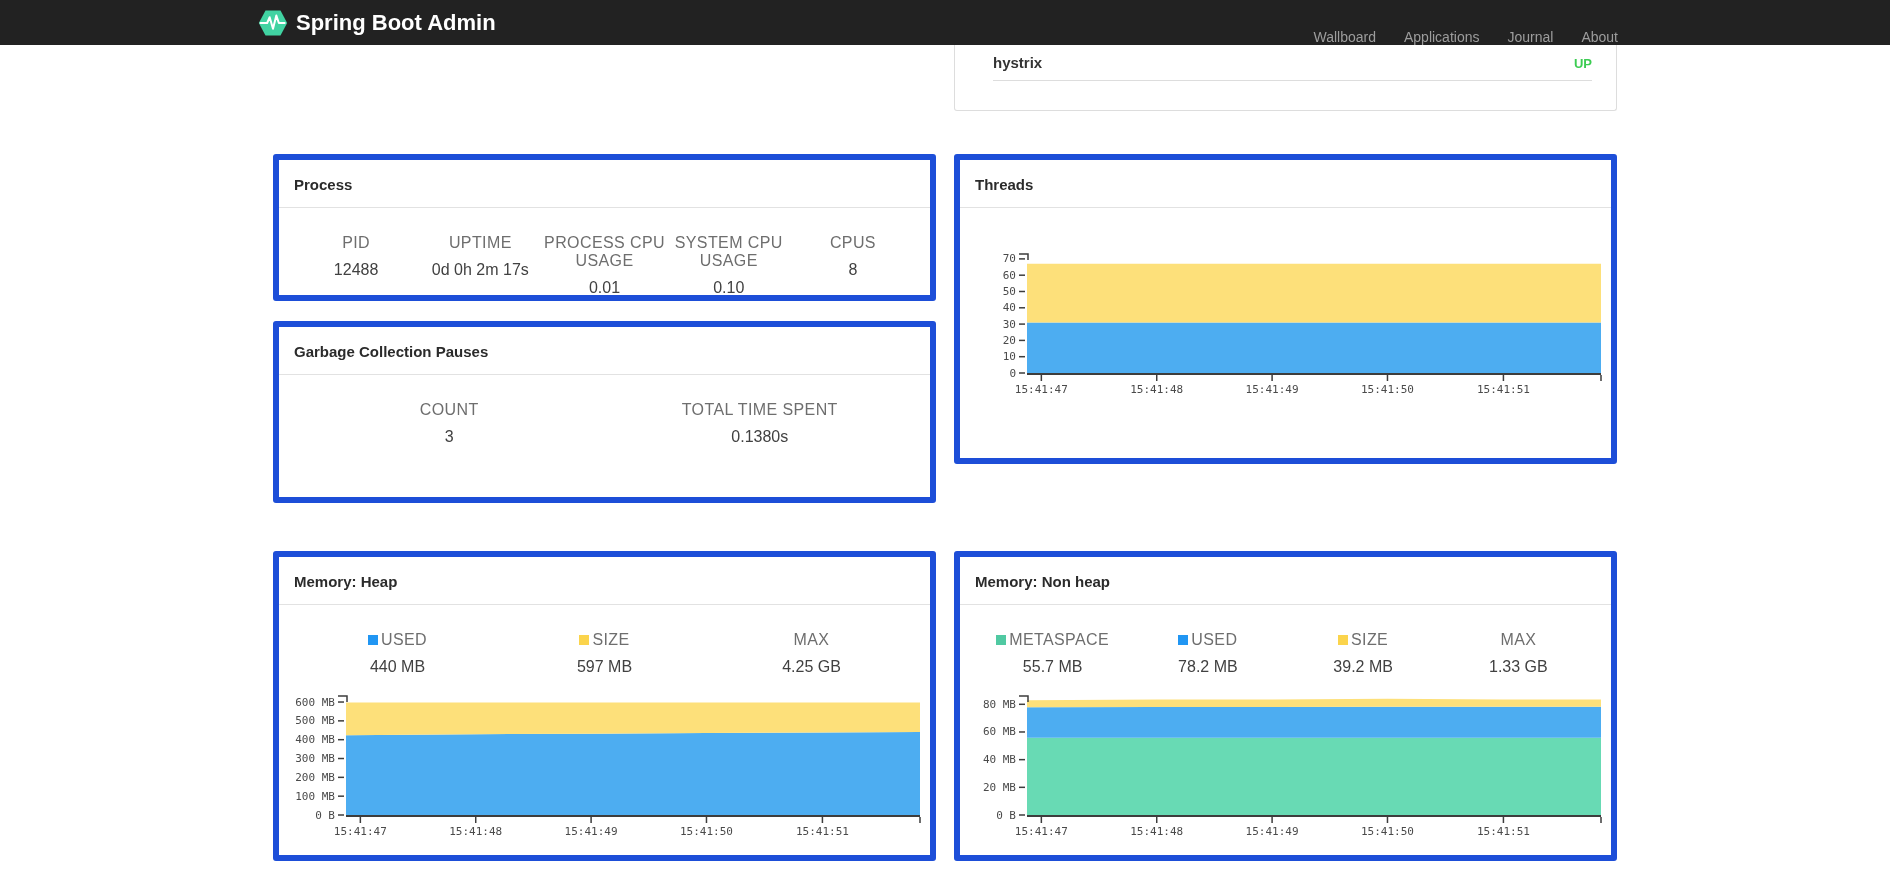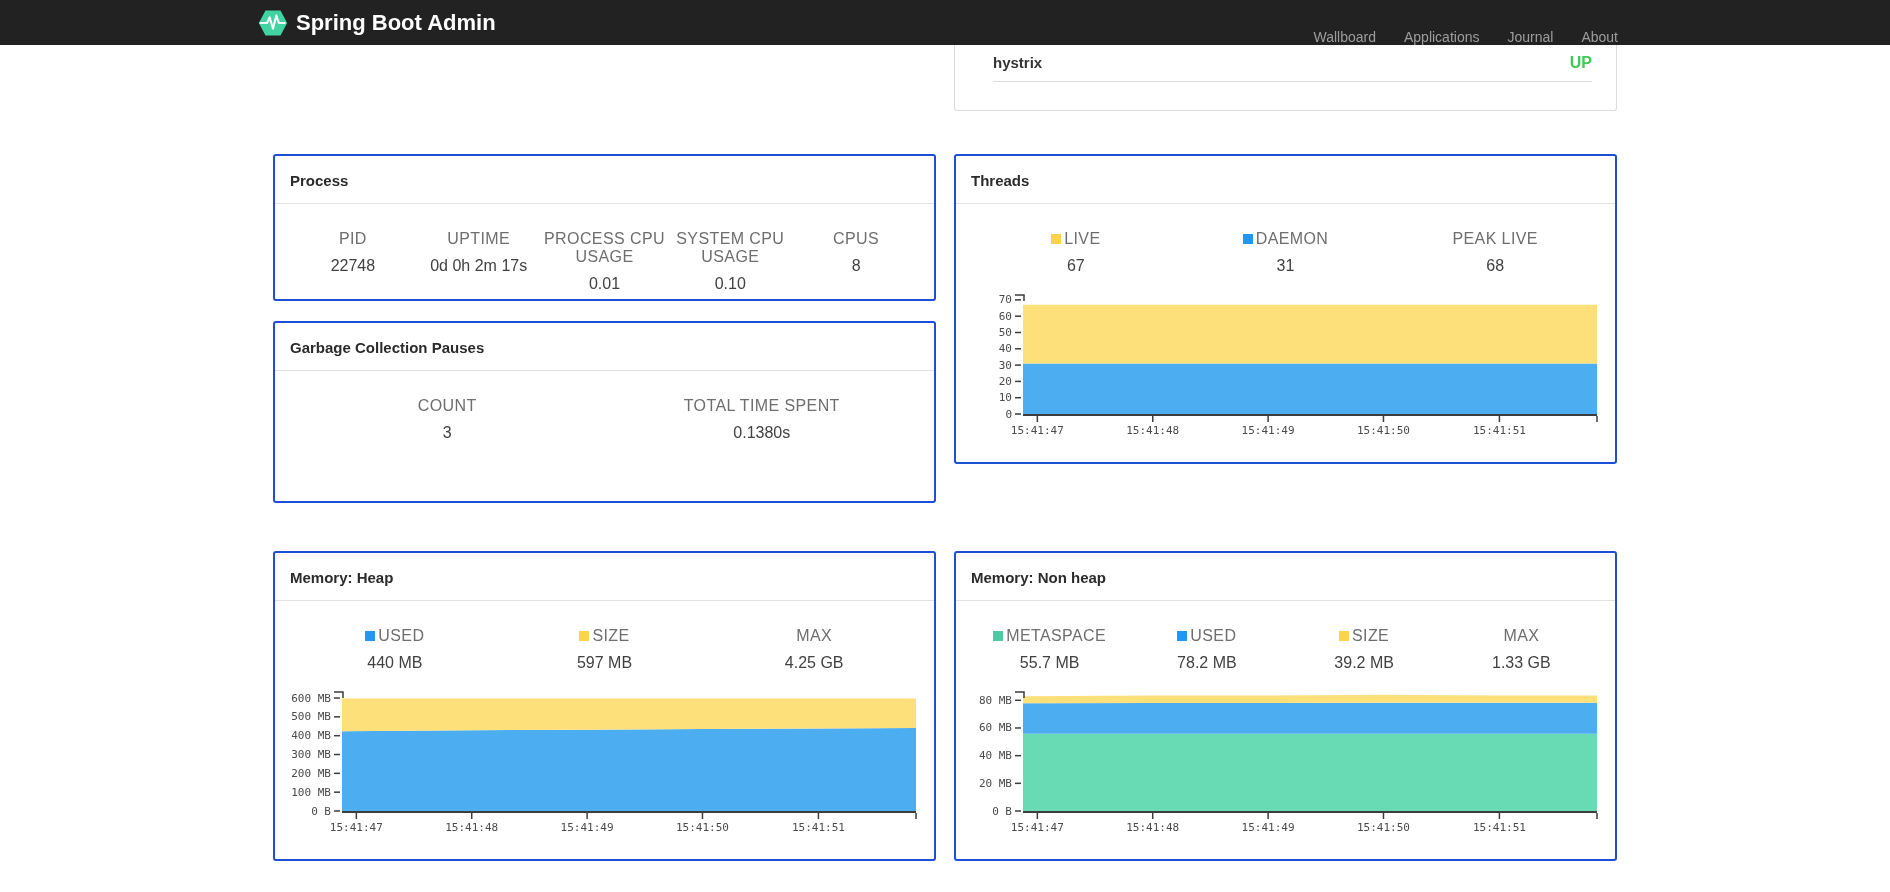--- a/index.html
+++ b/index.html
@@ -17,35 +17,35 @@
   .nav-links li { color: #9d9d9d; font-size: 14px; padding: 0 14px; cursor: pointer; }
 
   
   .container { width: 1344px; margin: 0 auto; }
   .row { display: flex; gap: 18px; }
   .col { width: 663px; flex: 0 0 663px; }
   .row-top { margin-bottom: 43px; }
   .row-mid { margin-bottom: 48px; }
 
   
-  .card { border: 2px solid #1d4ed8; border-radius: 3px; background: #fff; }
+  .card { border: 6px solid #1d4ed8; border-radius: 3px; background: #fff; }
   .card-header { font-size: 15px; font-weight: bold; color: #2b2b2b;
     padding: 16px 15px 14px 15px; border-bottom: 1px solid #e2e2e2; }
   .card-body { padding: 26px 15px 20px 15px; }
   .card-process { height: 147px; margin-bottom: 20px; }
   .card-gc { height: 182px; }
   .card-chart { height: 310px; }
 
   
   .app-card { border: 1px solid #ddd; border-top: none; border-radius: 0 0 3px 3px;
     height: 66px; overflow: hidden; }
-  .app-row { display: flex; justify-content: space-between; align-items: flex-start;
+  .app-row { display: flex; justify-content: space-between; align-items: flex-end;
     padding: 9px 24px 0 38px; }
   .app-name { font-size: 15px; font-weight: bold; color: #333; cursor: pointer; }
-  .app-status { font-size: 16px; font-weight: bold; }
+  .app-status { font-size: 13px; font-weight: bold; }
   .app-divider { border-bottom: 1px solid #ddd; margin: 9px 24px 0 38px; }
 
   
   .metrics { display: flex; width: 100%; }
   .metric { flex: 1; text-align: center; }
   .m-label { font-size: 16px; color: #6e6e6e; letter-spacing: 0.4px;
     display: flex; align-items: center; justify-content: center; gap: 3px; }
   .m-value { font-size: 16px; color: #414141; margin-top: 9px; }
   .swatch { width: 10px; height: 10px; display: inline-block; flex: 0 0 10px; }
 
@@ -92,21 +92,21 @@
   </div>
 
   <div class="row row-mid">
     <div class="col">
       <div class="card card-process">
         <div class="card-header">Process</div>
         <div class="card-body">
           <div class="metrics">
             <div class="metric">
               <div class="m-label">PID</div>
-              <div class="m-value">22748</div>
+              <div class="m-value">12488</div>
             </div>
             <div class="metric">
               <div class="m-label">UPTIME</div>
               <div class="m-value">0d 0h 2m 17s</div>
             </div>
             <div class="metric">
               <div class="m-label">PROCESS CPU USAGE</div>
               <div class="m-value">0.01</div>
             </div>
             <div class="metric">
@@ -135,40 +135,20 @@
             </div>
           </div>
         </div>
       </div>
     </div>
 
     <div class="col">
       <div class="card card-chart">
         <div class="card-header">Threads</div>
         <div class="card-body">
-          <div class="metrics">
-            <div class="metric">
-              <div class="m-label">
-                <span class="swatch" style="background: rgb(251, 212, 76);"></span>
-                <span>LIVE</span>
-              </div>
-              <div class="m-value">67</div>
-            </div>
-            <div class="metric">
-              <div class="m-label">
-                <span class="swatch" style="background: rgb(33, 150, 243);"></span>
-                <span>DAEMON</span>
-              </div>
-              <div class="m-value">31</div>
-            </div>
-            <div class="metric">
-              <div class="m-label">PEAK LIVE</div>
-              <div class="m-value">68</div>
-            </div>
-          </div>
           <div class="chart"><svg width="631" height="148" viewBox="0 0 631 148">
                 <polygon points="52,73.46575342465754 181.724,73.46575342465754 297.09799999999996,73.46575342465754 412.472,73.46575342465754 528.42,73.46575342465754 626,73.46575342465754 626,124 52,124" fill="#4dadf1"></polygon>
                 <polygon points="52,14.780821917808225 181.724,14.780821917808225 297.09799999999996,14.780821917808225 412.472,14.780821917808225 528.42,14.780821917808225 626,14.780821917808225 626,73.46575342465754 528.42,73.46575342465754 412.472,73.46575342465754 297.09799999999996,73.46575342465754 181.724,73.46575342465754 52,73.46575342465754" fill="#fde07a"></polygon>
                 <line x1="44" y1="124" x2="50" y2="124" stroke="#3d3d3d" stroke-width="1.5"></line>
                 <text x="41" y="127.5" text-anchor="end">0</text>
                 <line x1="44" y1="107.69863013698631" x2="50" y2="107.69863013698631" stroke="#3d3d3d" stroke-width="1.5"></line>
                 <text x="41" y="111.19863013698631" text-anchor="end">10</text>
                 <line x1="44" y1="91.3972602739726" x2="50" y2="91.3972602739726" stroke="#3d3d3d" stroke-width="1.5"></line>
                 <text x="41" y="94.8972602739726" text-anchor="end">20</text>
                 <line x1="44" y1="75.0958904109589" x2="50" y2="75.0958904109589" stroke="#3d3d3d" stroke-width="1.5"></line>

